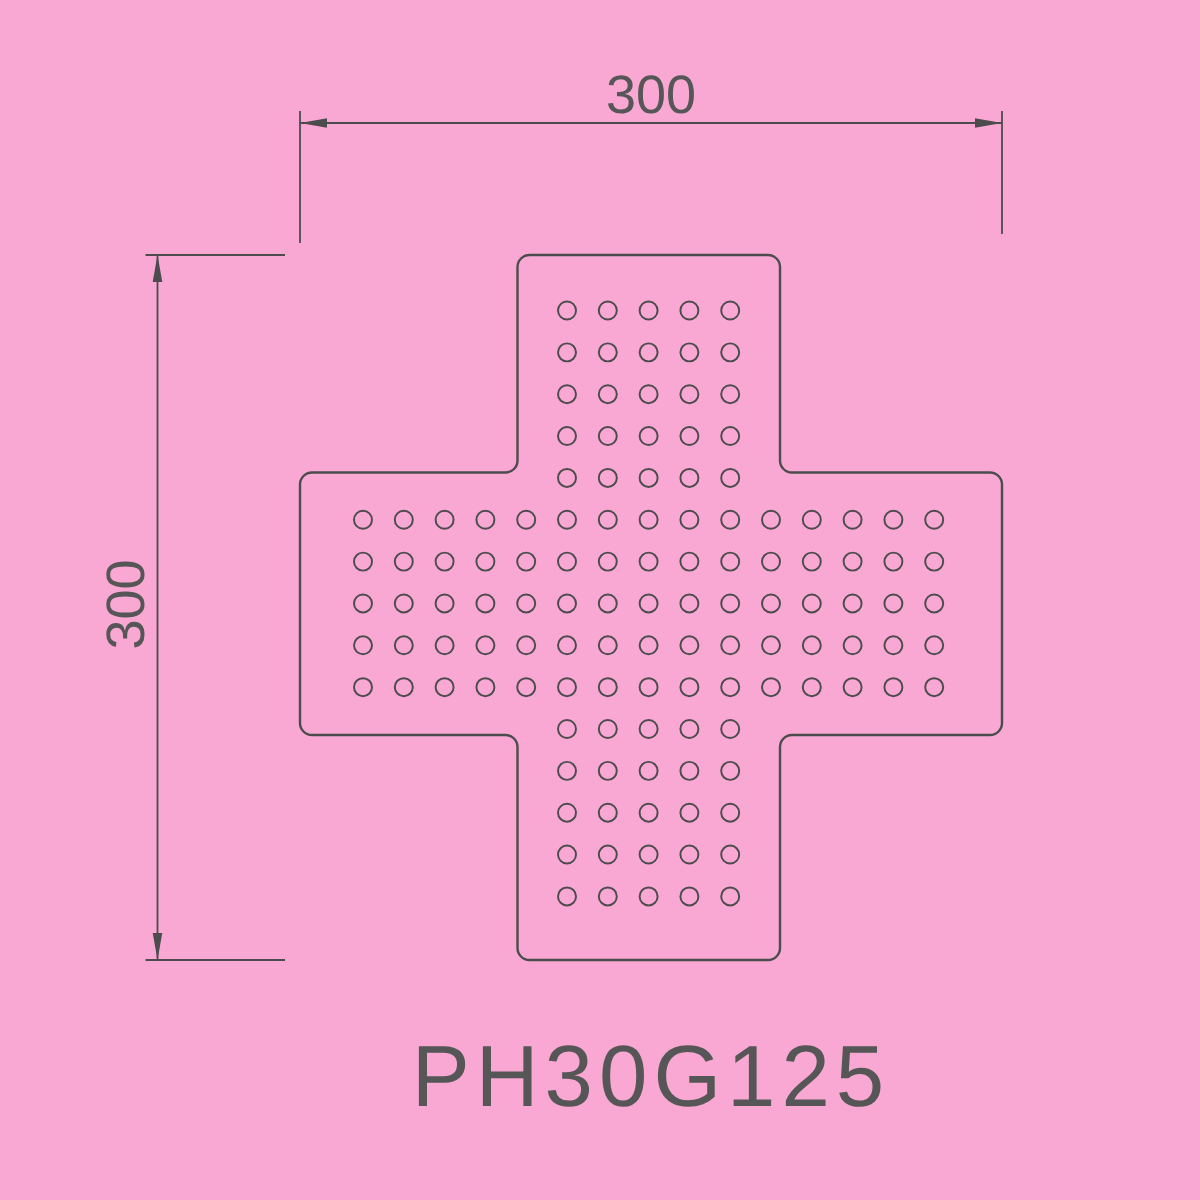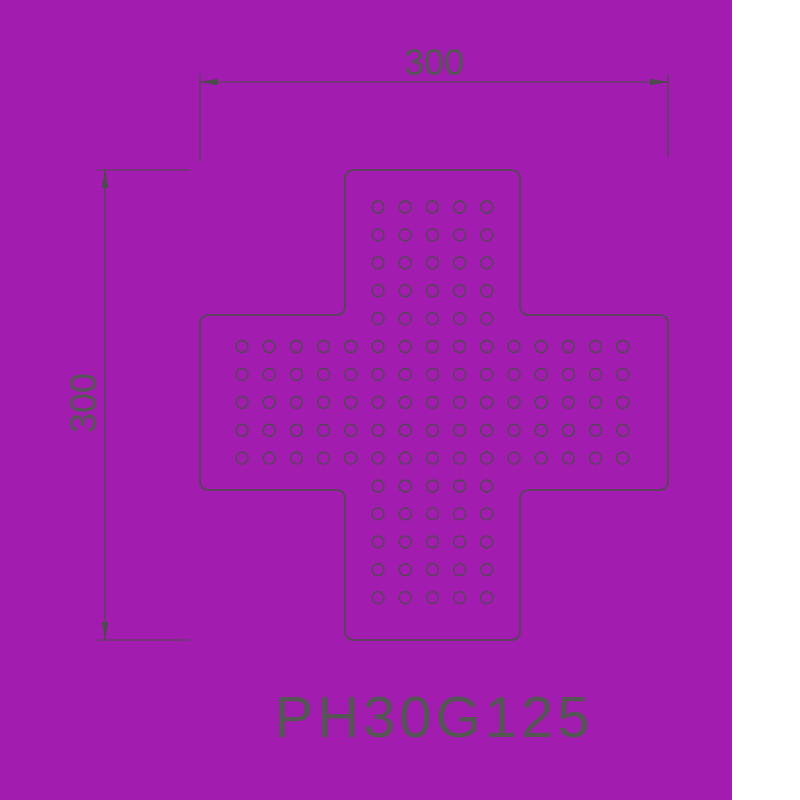--- a/index.html
+++ b/index.html
@@ -5,23 +5,23 @@
   html, body {
     margin: 0;
     padding: 0;
     background: #ffffff;
     width: 800px;
     height: 800px;
     overflow: hidden;
   }
   .canvas {
     position: relative;
-    width: 732px;
+    width: 800px;
     height: 800px;
-    background: #a21caf;
+    background: #f9a8d4;
   }
   svg text {
     font-family: "Liberation Sans", sans-serif;
   }
   .dim-label {
     font-size: 36px;
     font-weight: 400;
   }
   .product-label {
     font-size: 58px;

